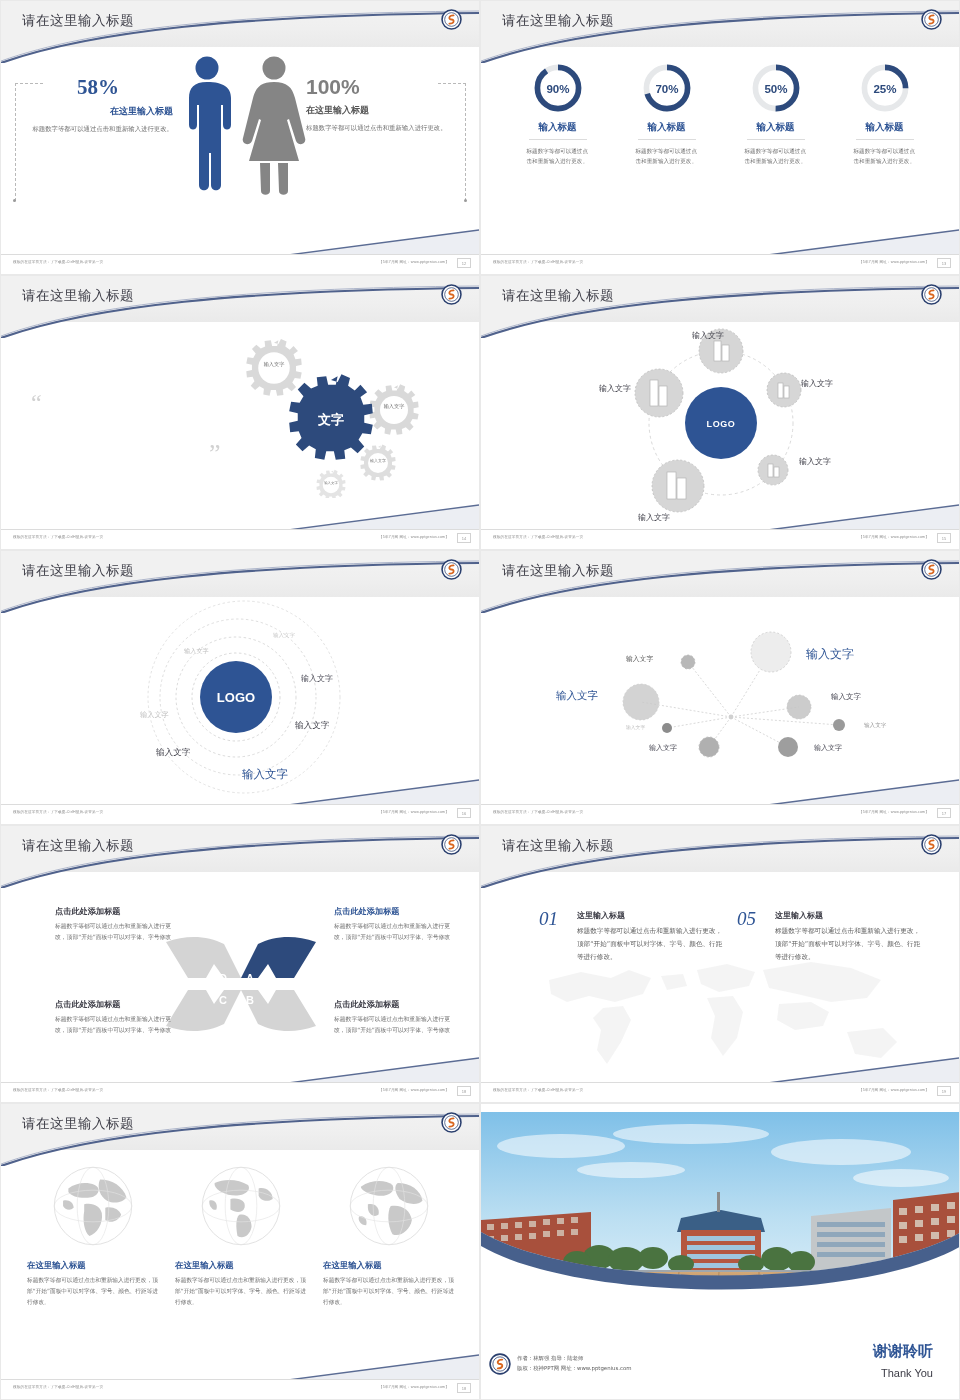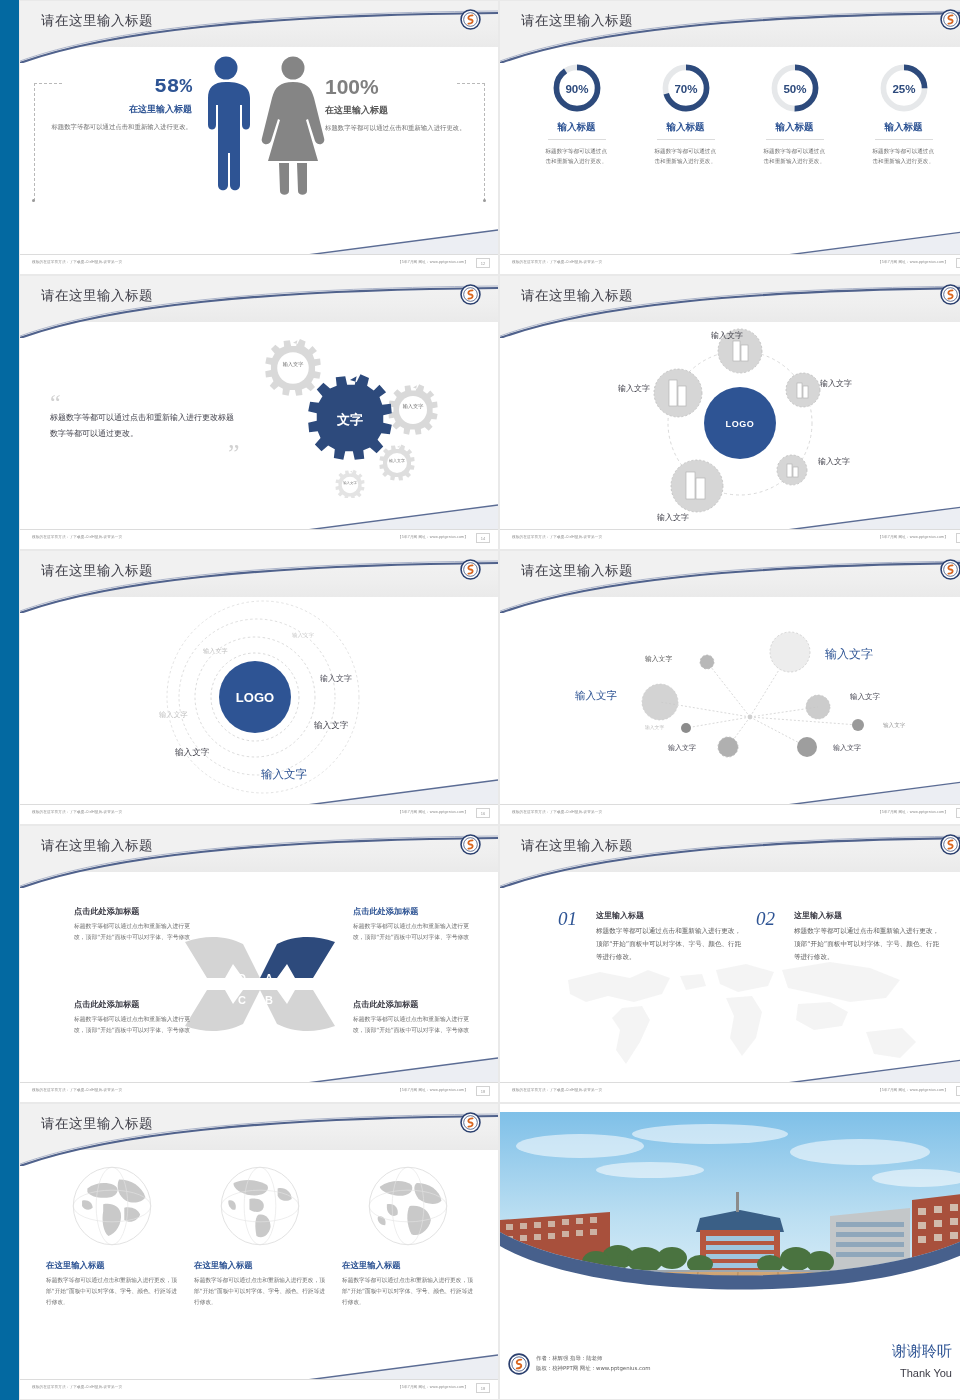--- a/index.html
+++ b/index.html
@@ -8,21 +8,20 @@
     background: #ffffff;
     font-family: "Liberation Sans", "DejaVu Sans", sans-serif;
     overflow: hidden;
   }
   .grid {
     width: 960px; height: 1400px;
     display: grid;
     grid-template-columns: 480px 480px;
     grid-template-rows: 275px 275px 275px 278px 297px;
     background: #0369a1;
-    padding-left: 19px;
   }
   .slide {
     position: relative;
     width: 480px;
     overflow: hidden;
     background: #ffffff;
     border: 1px solid #e9e9e9;
   }
   
   .hdr {
@@ -63,21 +62,21 @@
     position: absolute; right: 8px; top: 3px;
     width: 14px; height: 10px; border: 1px solid #d2d2d2;
     font-size: 4px; color: #9a9a9a; text-align: center; line-height: 9px;
   }
   .bot-curve { position: absolute; left:0; bottom: 14px; width: 100%; height: 36px; z-index: 1; }
 
   
   .s1-wrap { position:absolute; left:0; top:46px; width:480px; height:205px; z-index:4; }
   .s1-left { position:absolute; left:22px; top:28px; width:150px; text-align:right;}
   .s1-right{ position:absolute; left:305px; top:28px; width:150px; text-align:left;}
-  .pct-b { font-size:21px; font-weight:bold; color:#2e5494; font-family:Liberation Mono, monospace;}
+  .pct-b { font-size:21px; font-weight:bold; color:#2e5494; font-family:Liberation Serif, serif;text-align:center;}
   .pct-g { font-size:21px; font-weight:bold; color:#7f7f7f; font-family:"Liberation Sans",sans-serif;}
   .sub-b { font-size:9px; font-weight:bold; color:#2e5494; margin-top:5px; font-family:"DejaVu Sans",sans-serif;}
   .sub-g { font-size:9px; font-weight:bold; color:#555; margin-top:5px; font-family:"DejaVu Sans",sans-serif;}
   .body-s { font-size:6.4px; color:#6e6e6e; line-height:1.75; margin-top:6px; font-family:"DejaVu Sans",sans-serif;}
   .dash-l { position:absolute; border-left:1px dashed #b9b9b9; }
   .dash-t { position:absolute; border-top:1px dashed #b9b9b9; }
   .dot-e { position:absolute; width:3px;height:3px;border-radius:50%;background:#9a9a9a;}
 
   
   .donuts { position:absolute; left:0; top:60px; width:480px; z-index:4;
@@ -136,21 +135,21 @@
          font-family:"DejaVu Sans",sans-serif;}
   .g-p { font-size:5.7px; color:#6e6e6e; line-height:1.95; margin-top:4px;
          font-family:"DejaVu Sans",sans-serif;}
 
   
   .photo { position:absolute; left:0; top:8px; width:480px; height:195px; overflow:hidden; z-index:2;}
   .credit { position:absolute; left:36px; bottom:26px; z-index:6;
             font-size:5.4px; color:#5c5c5c; line-height:1.85;
             font-family:"DejaVu Sans",sans-serif;}
   .thx-cn { position:absolute; right:26px; bottom:38px; z-index:6;
-            font-size:15px; font-weight:normal; color:#2e5494;
+            font-size:15px; font-weight:bold; color:#2e5494;
             font-family:"DejaVu Sans",sans-serif;}
   .thx-en { position:absolute; right:26px; bottom:20px; z-index:6;
             font-size:11px; color:#3c3c46; font-family:"Liberation Sans",sans-serif;}
   .tlogo { position:absolute; left:8px; bottom:24px; width:22px; height:22px; z-index:6;}
 </style>
 </head>
 <body>
 
 <div class="grid">
 
@@ -289,21 +288,20 @@
     </svg>
     <div class="slide-title">请在这里输入标题</div>
     <svg class="ulogo" viewBox="0 0 40 40">
       <circle cx="20" cy="20" r="18" fill="#fff" stroke="#2a3f6e" stroke-width="3"></circle>
       <circle cx="20" cy="20" r="13" fill="#fff" stroke="#2a3f6e" stroke-width="1.4"></circle>
       <path d="M24 12 C14 12 14 20 20 20 C26 20 26 28 16 28" stroke="#d9661f" stroke-width="3.4" fill="none" stroke-linecap="round"></path>
     </svg>
 
     <div class="quote-box">
       <div class="qmark">“</div>
-      <div class="quote-txt">标题数字等都可以通过点击和重新输入进行更改标题数字等都可以通过更改。</div>
     </div>
     <div class="qmark" style="position:absolute;left:208px;top:170px;z-index:5;color:#d2d2d2;font-size:26px;">”</div>
 
     <svg style="position:absolute;left:225px;top:52px;z-index:4;" width="235" height="170" viewBox="0 0 235 170">
       <defs>
         <g id="gearpath">
           <path d="M0,-40 L7,-38 L11,-46 L20,-42 L18,-34 L25,-29 L31,-35 L38,-27 L31,-22 L34,-14 L43,-15 L44,-5 L35,-3 L35,5 L44,7 L42,17 L33,16 L29,23 L35,30 L28,37 L21,31 L14,34 L15,43 L5,44 L3,35 L-5,35 L-7,44 L-17,42 L-16,33 L-23,29 L-30,35 L-37,28 L-31,21 L-34,14 L-43,15 L-44,5 L-35,3 L-35,-5 L-44,-7 L-42,-17 L-33,-16 L-29,-23 L-35,-30 L-28,-37 L-21,-31 L-14,-34 L-15,-43 L-5,-44 L-3,-35 L5,-35 L7,-44 Z"></path>
         </g>
       </defs>
 
@@ -591,21 +589,21 @@
         <path d="M150 30 L172 28 L176 40 L156 44 Z"></path>
       </g>
     </svg>
 
     <div class="n-blk" style="left:58px;">
       <div class="n-num">01</div>
       <div class="n-h">这里输入标题</div>
       <div class="n-p">标题数字等都可以通过点击和重新输入进行更改，顶部“开始”面板中可以对字体、字号、颜色、行距等进行修改。</div>
     </div>
     <div class="n-blk" style="left:256px;">
-      <div class="n-num">02</div>
+      <div class="n-num">05</div>
       <div class="n-h">这里输入标题</div>
       <div class="n-p">标题数字等都可以通过点击和重新输入进行更改，顶部“开始”面板中可以对字体、字号、颜色、行距等进行修改。</div>
     </div>
 
     <svg class="bot-curve" viewBox="0 0 480 36" preserveAspectRatio="none">
       <path d="M250 36 C 340 24 420 14 480 6 L480 36 Z" fill="#eceef3"></path>
       <path d="M250 36 C 340 24 420 14 480 6" stroke="#5b6c94" stroke-width="1.4" fill="none"></path>
     </svg>
     <div class="ftr">
       <div class="ftr-left">模板的在这字前方法：了下载图-CtrlH型后-设置第一页</div>

